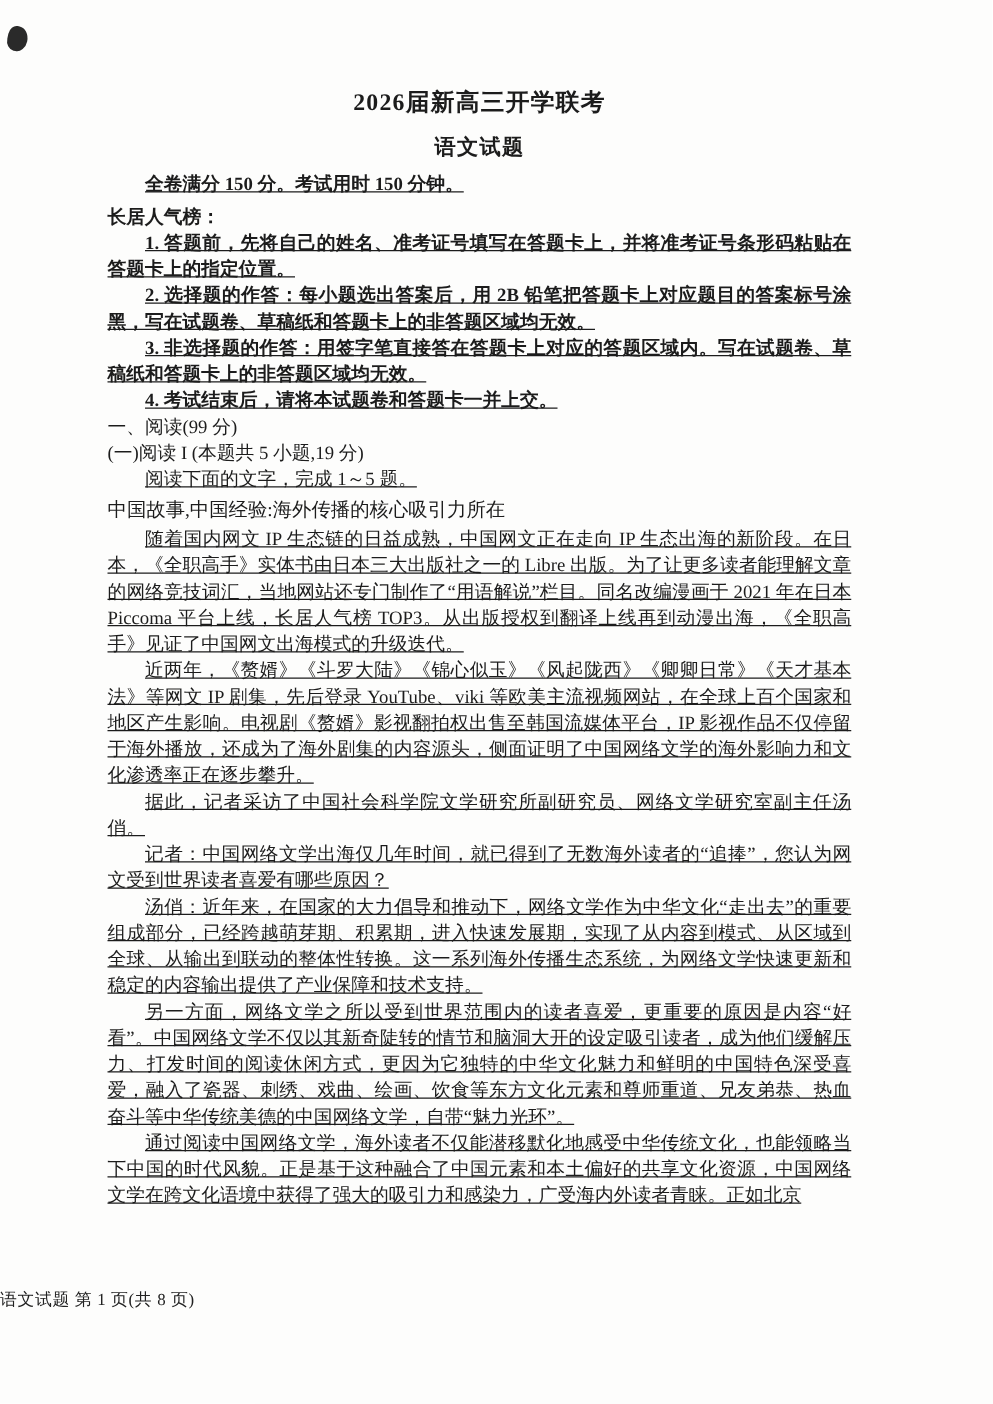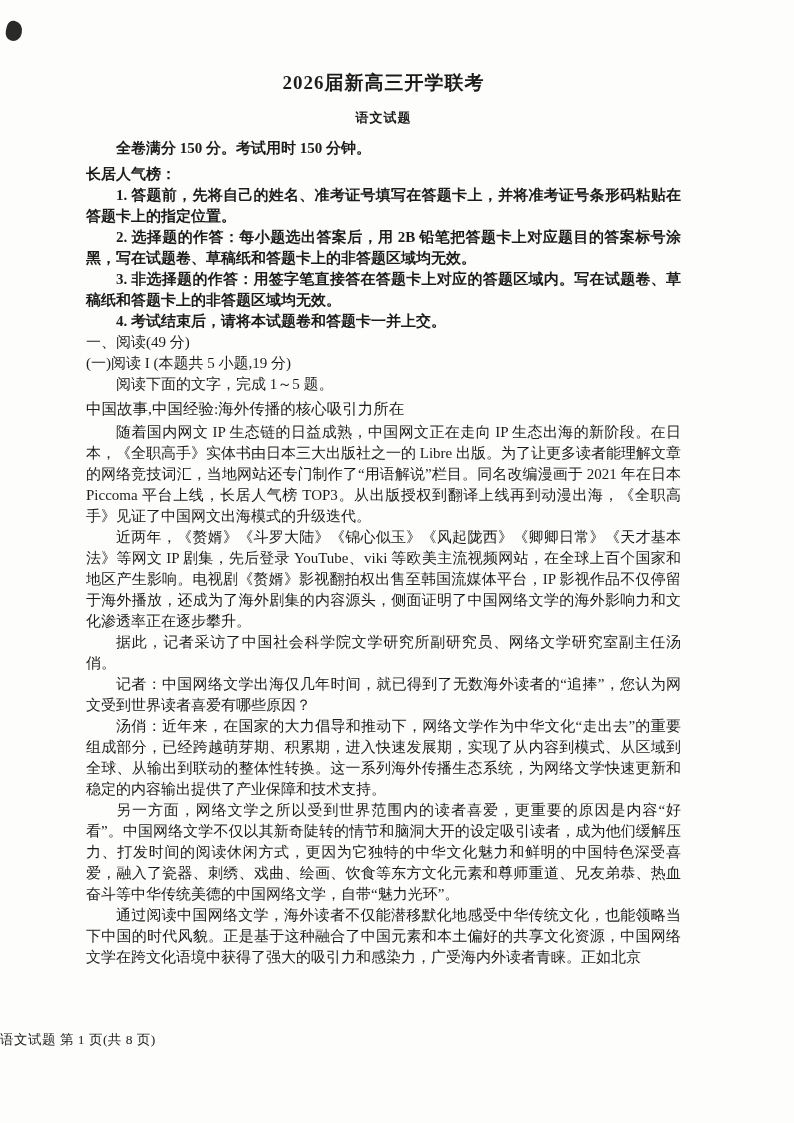--- a/index.html
+++ b/index.html
@@ -32,32 +32,32 @@
     margin: 0 0 10px 0;
     text-align: center;
     font-size: 19px;
     font-weight: bold;
     letter-spacing: 1px;
     line-height: 26px;
   }
   .subtitle {
     margin: 0 0 8px 0;
     text-align: center;
-    font-size: 13px;
+    font-size: 17px;
     font-weight: bold;
     letter-spacing: 1px;
     line-height: 24px;
   }
   p {
     margin: 0;
     font-size: 15px;
     line-height: 21px;
     text-align: justify;
   }
-  .indent { text-indent: 2em; }
+  .indent { text-indent: 2em; text-decoration: underline; }
   .bold { font-weight: bold; }
   .score-line { margin-bottom: 5px; }
   .article-title {
     margin: 2px 0 2px 0;
     font-size: 15.5px;
     font-weight: normal;
     line-height: 23px;
   }
   .footer {
     position: absolute;
@@ -80,21 +80,21 @@
   <h2 class="subtitle">语文试题</h2>
 
   <p class="score-line bold indent">全卷满分 150 分。考试用时 150 分钟。</p>
 
   <p class="bold">长居人气榜：</p>
   <p class="bold indent">1. 答题前，先将自己的姓名、准考证号填写在答题卡上，并将准考证号条形码粘贴在答题卡上的指定位置。</p>
   <p class="bold indent">2. 选择题的作答：每小题选出答案后，用 2B 铅笔把答题卡上对应题目的答案标号涂黑，写在试题卷、草稿纸和答题卡上的非答题区域均无效。</p>
   <p class="bold indent">3. 非选择题的作答：用签字笔直接答在答题卡上对应的答题区域内。写在试题卷、草稿纸和答题卡上的非答题区域均无效。</p>
   <p class="bold indent">4. 考试结束后，请将本试题卷和答题卡一并上交。</p>
 
-  <p>一、阅读(49 分)</p>
+  <p>一、阅读(99 分)</p>
   <p>(一)阅读 I (本题共 5 小题,19 分)</p>
   <p class="indent">阅读下面的文字，完成 1～5 题。</p>
 
   <h3 class="article-title">中国故事,中国经验:海外传播的核心吸引力所在</h3>
 
   <p class="indent">随着国内网文 IP 生态链的日益成熟，中国网文正在走向 IP 生态出海的新阶段。在日本，《全职高手》实体书由日本三大出版社之一的 Libre 出版。为了让更多读者能理解文章的网络竞技词汇，当地网站还专门制作了“用语解说”栏目。同名改编漫画于 2021 年在日本 Piccoma 平台上线，长居人气榜 TOP3。从出版授权到翻译上线再到动漫出海，《全职高手》见证了中国网文出海模式的升级迭代。</p>
   <p class="indent">近两年，《赘婿》《斗罗大陆》《锦心似玉》《风起陇西》《卿卿日常》《天才基本法》等网文 IP 剧集，先后登录 YouTube、viki 等欧美主流视频网站，在全球上百个国家和地区产生影响。电视剧《赘婿》影视翻拍权出售至韩国流媒体平台，IP 影视作品不仅停留于海外播放，还成为了海外剧集的内容源头，侧面证明了中国网络文学的海外影响力和文化渗透率正在逐步攀升。</p>
   <p class="indent">据此，记者采访了中国社会科学院文学研究所副研究员、网络文学研究室副主任汤俏。</p>
   <p class="indent">记者：中国网络文学出海仅几年时间，就已得到了无数海外读者的“追捧”，您认为网文受到世界读者喜爱有哪些原因？</p>
   <p class="indent">汤俏：近年来，在国家的大力倡导和推动下，网络文学作为中华文化“走出去”的重要组成部分，已经跨越萌芽期、积累期，进入快速发展期，实现了从内容到模式、从区域到全球、从输出到联动的整体性转换。这一系列海外传播生态系统，为网络文学快速更新和稳定的内容输出提供了产业保障和技术支持。</p>

